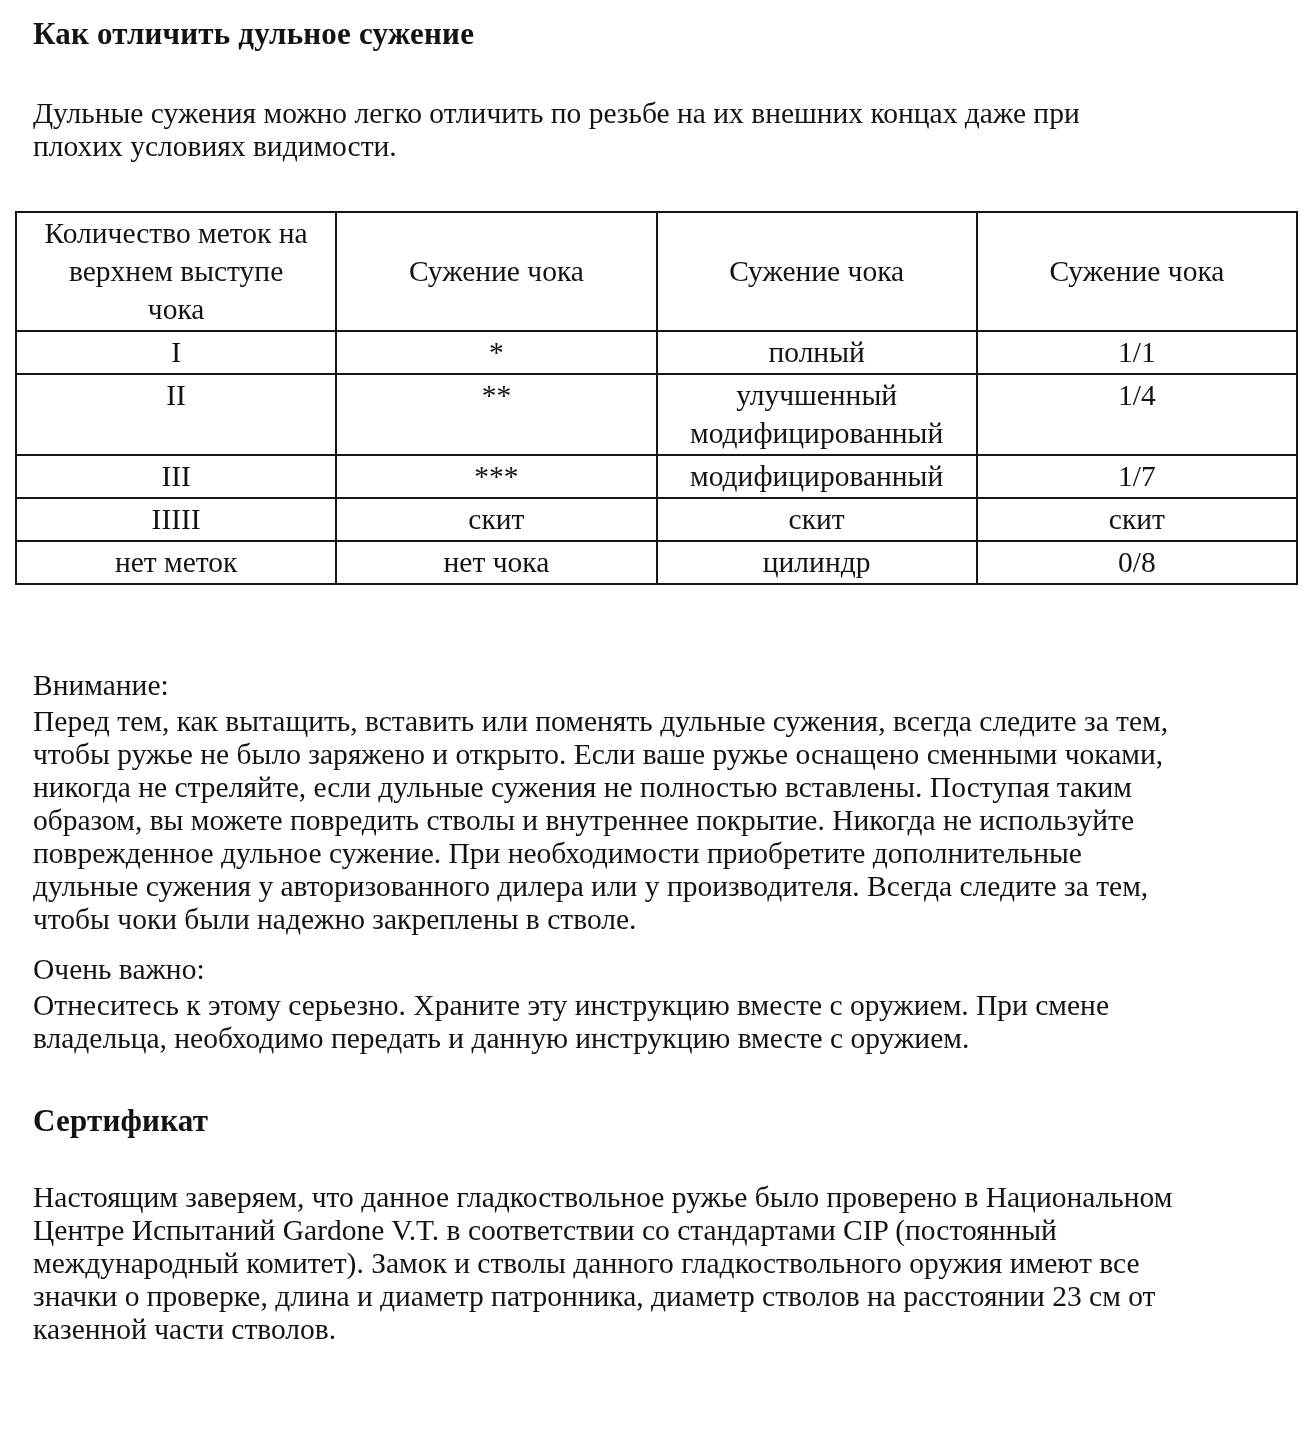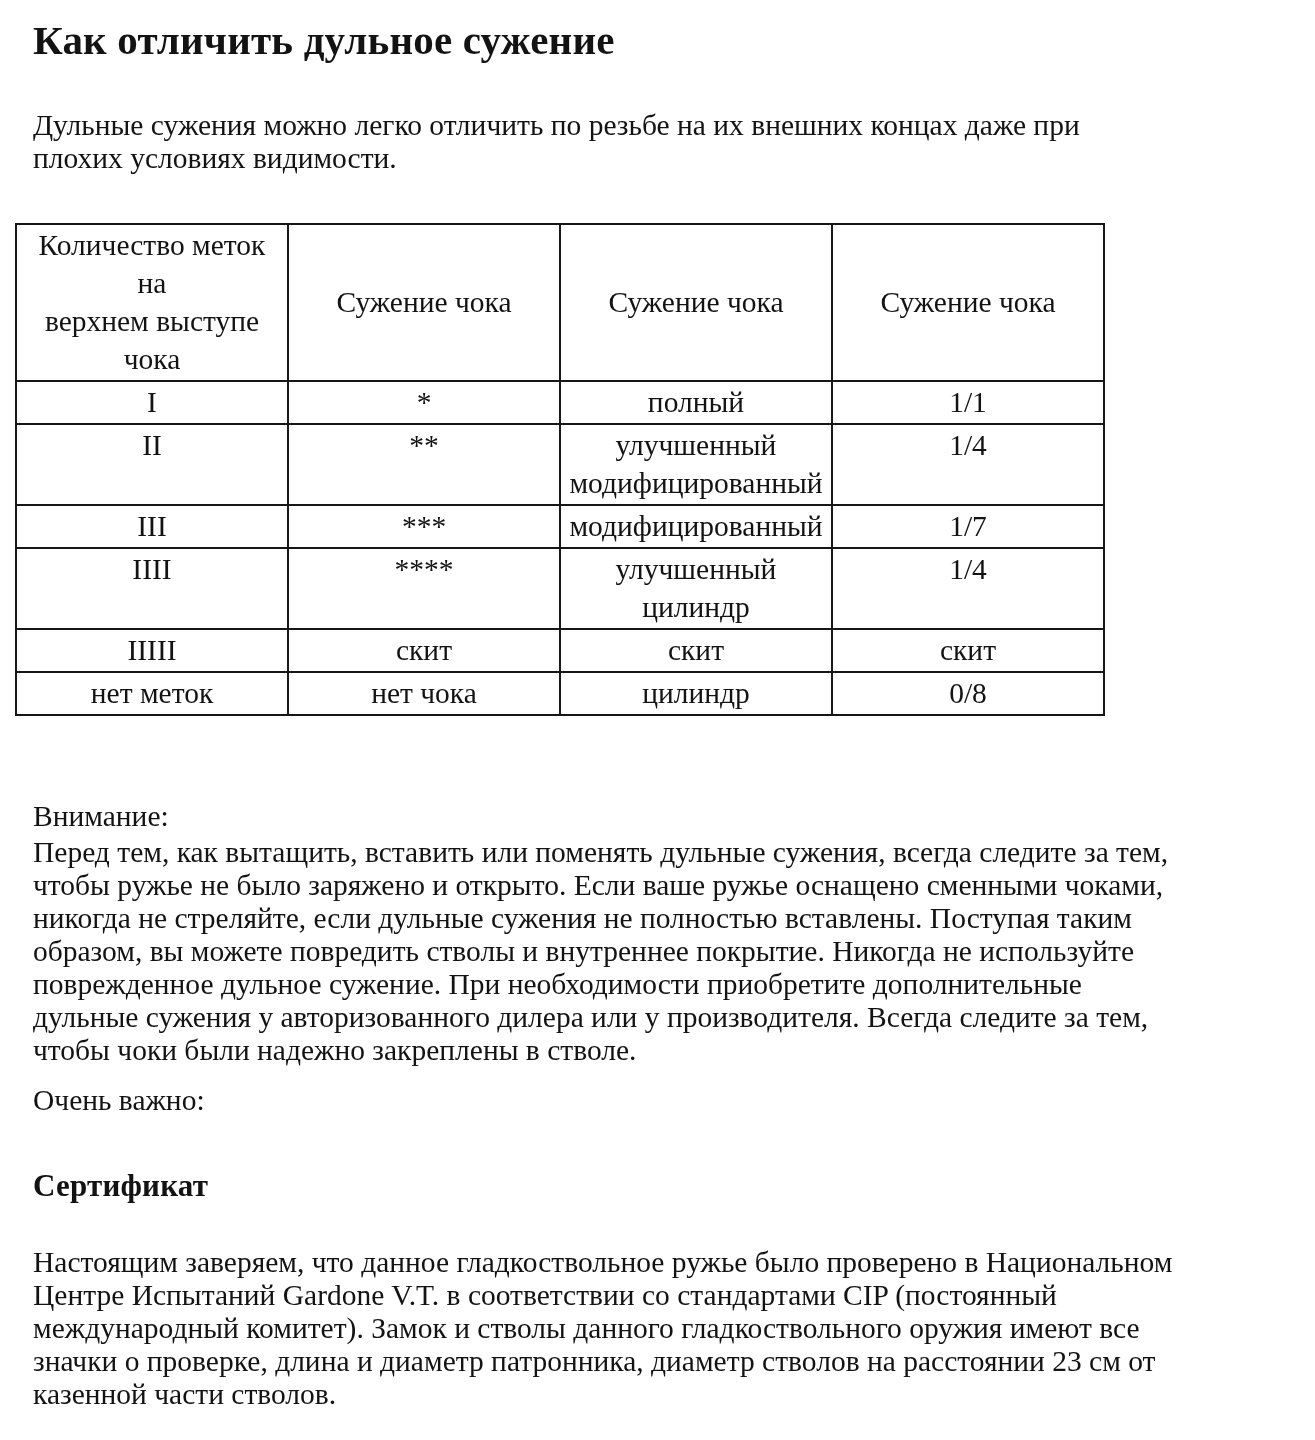--- a/index.html
+++ b/index.html
@@ -10,38 +10,38 @@
   body {
     width: 1315px;
     min-height: 1440px;
     box-sizing: border-box;
     padding: 12px 25px 20px 33px;
     font-family: "Liberation Serif", "DejaVu Serif", serif;
     color: #131313;
     -webkit-font-smoothing: antialiased;
   }
   .doc-title {
-    font-size: 41px;
+    font-size: 31px;
     font-weight: bold;
     margin: 4px 0 0 0;
     letter-spacing: 0.2px;
   }
   .para {
     font-size: 29.5px;
     line-height: 33px;
     margin: 0;
     white-space: pre-line;
   }
   .intro {
     margin-top: 45px;
   }
   table.choke-table {
     border-collapse: collapse;
     table-layout: fixed;
-    width: 1090px;
+    width: 1283px;
     margin-left: -18px;
     margin-top: 48px;
   }
   table.choke-table th,
   table.choke-table td {
     border: 2px solid #161616;
     width: 25%;
     text-align: center;
     font-size: 29.5px;
     line-height: 38px;
@@ -107,27 +107,20 @@
 модифицированный</td>
       <td>1/4</td>
     </tr>
     <tr>
       <td>III</td>
       <td>***</td>
       <td>модифицированный</td>
       <td>1/7</td>
     </tr>
     <tr>
-      <td>IIII</td>
-      <td>****</td>
-      <td>улучшенный
-цилиндр</td>
-      <td>1/4</td>
-    </tr>
-    <tr>
       <td>IIIII</td>
       <td>скит</td>
       <td>скит</td>
       <td>скит</td>
     </tr>
     <tr>
       <td>нет меток</td>
       <td>нет чока</td>
       <td>цилиндр</td>
       <td>0/8</td>
@@ -141,20 +134,22 @@
 чтобы ружье не было заряжено и открыто. Если ваше ружье оснащено сменными чоками,
 никогда не стреляйте, если дульные сужения не полностью вставлены. Поступая таким
 образом, вы можете повредить стволы и внутреннее покрытие. Никогда не используйте
 поврежденное дульное сужение. При необходимости приобретите дополнительные
 дульные сужения у авторизованного дилера или у производителя. Всегда следите за тем,
 чтобы чоки были надежно закреплены в стволе.</p>
 </section>
 
 <section class="section-important">
   <p class="section-label">Очень важно:</p>
+  <p class="para">Отнеситесь к этому серьезно. Храните эту инструкцию вместе с оружием. При смене
+владельца, необходимо передать и данную инструкцию вместе с оружием.</p>
 </section>
 
 <h2 class="cert-title">Сертификат</h2>
 
 <p class="para cert-body">Настоящим заверяем, что данное гладкоствольное ружье было проверено в Национальном
 Центре Испытаний Gardone V.T. в соответствии со стандартами CIP (постоянный
 международный комитет). Замок и стволы данного гладкоствольного оружия имеют все
 значки о проверке, длина и диаметр патронника, диаметр стволов на расстоянии 23 см от
 казенной части стволов.</p>
 

